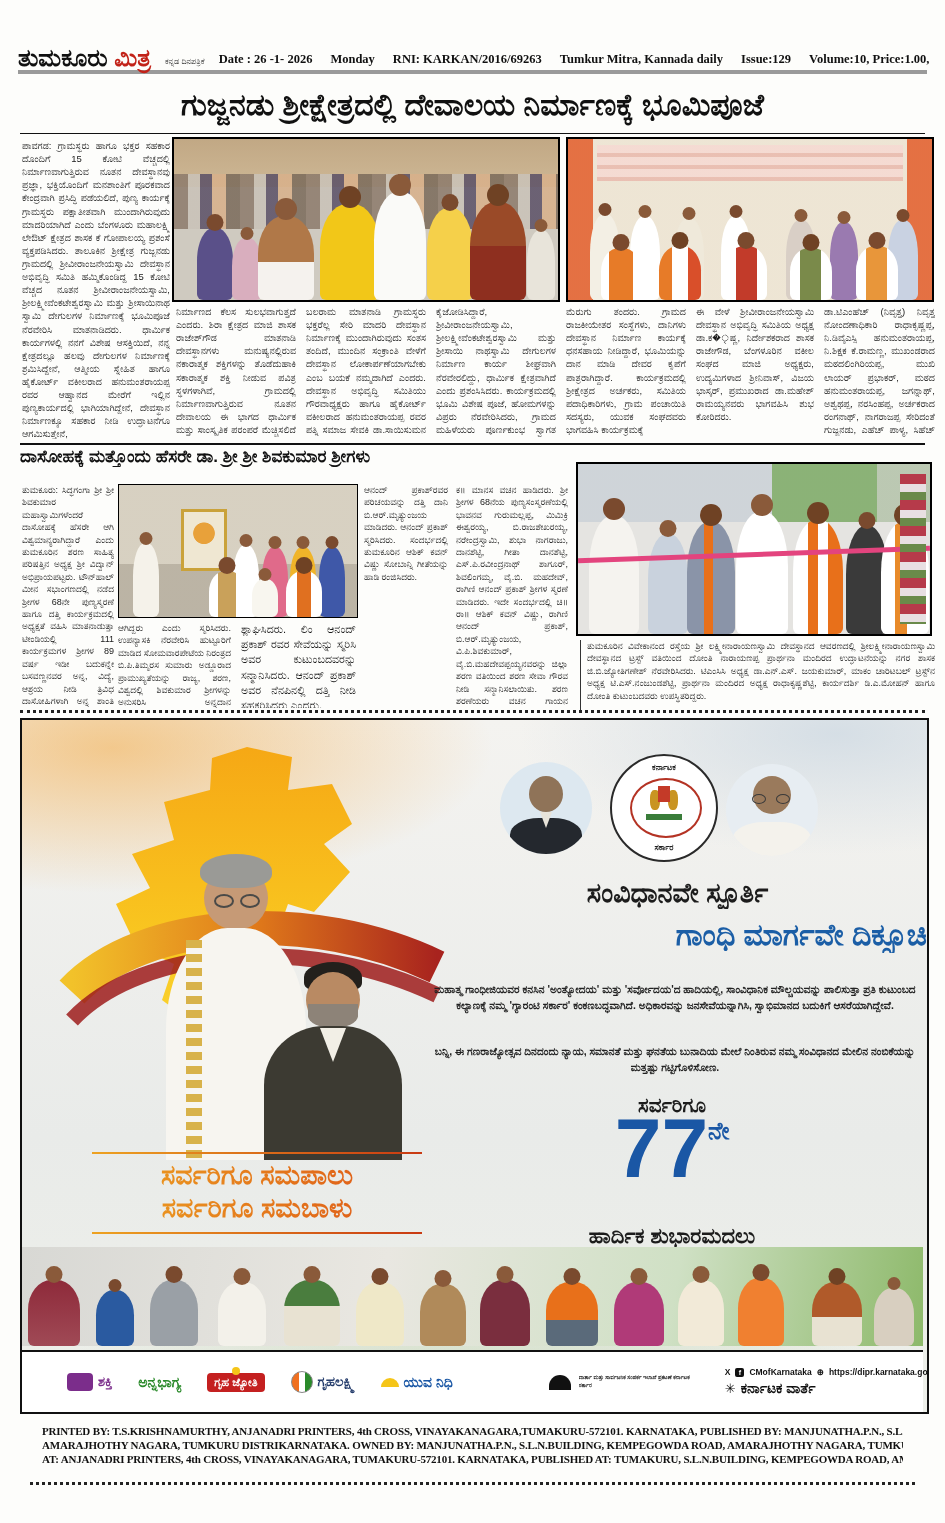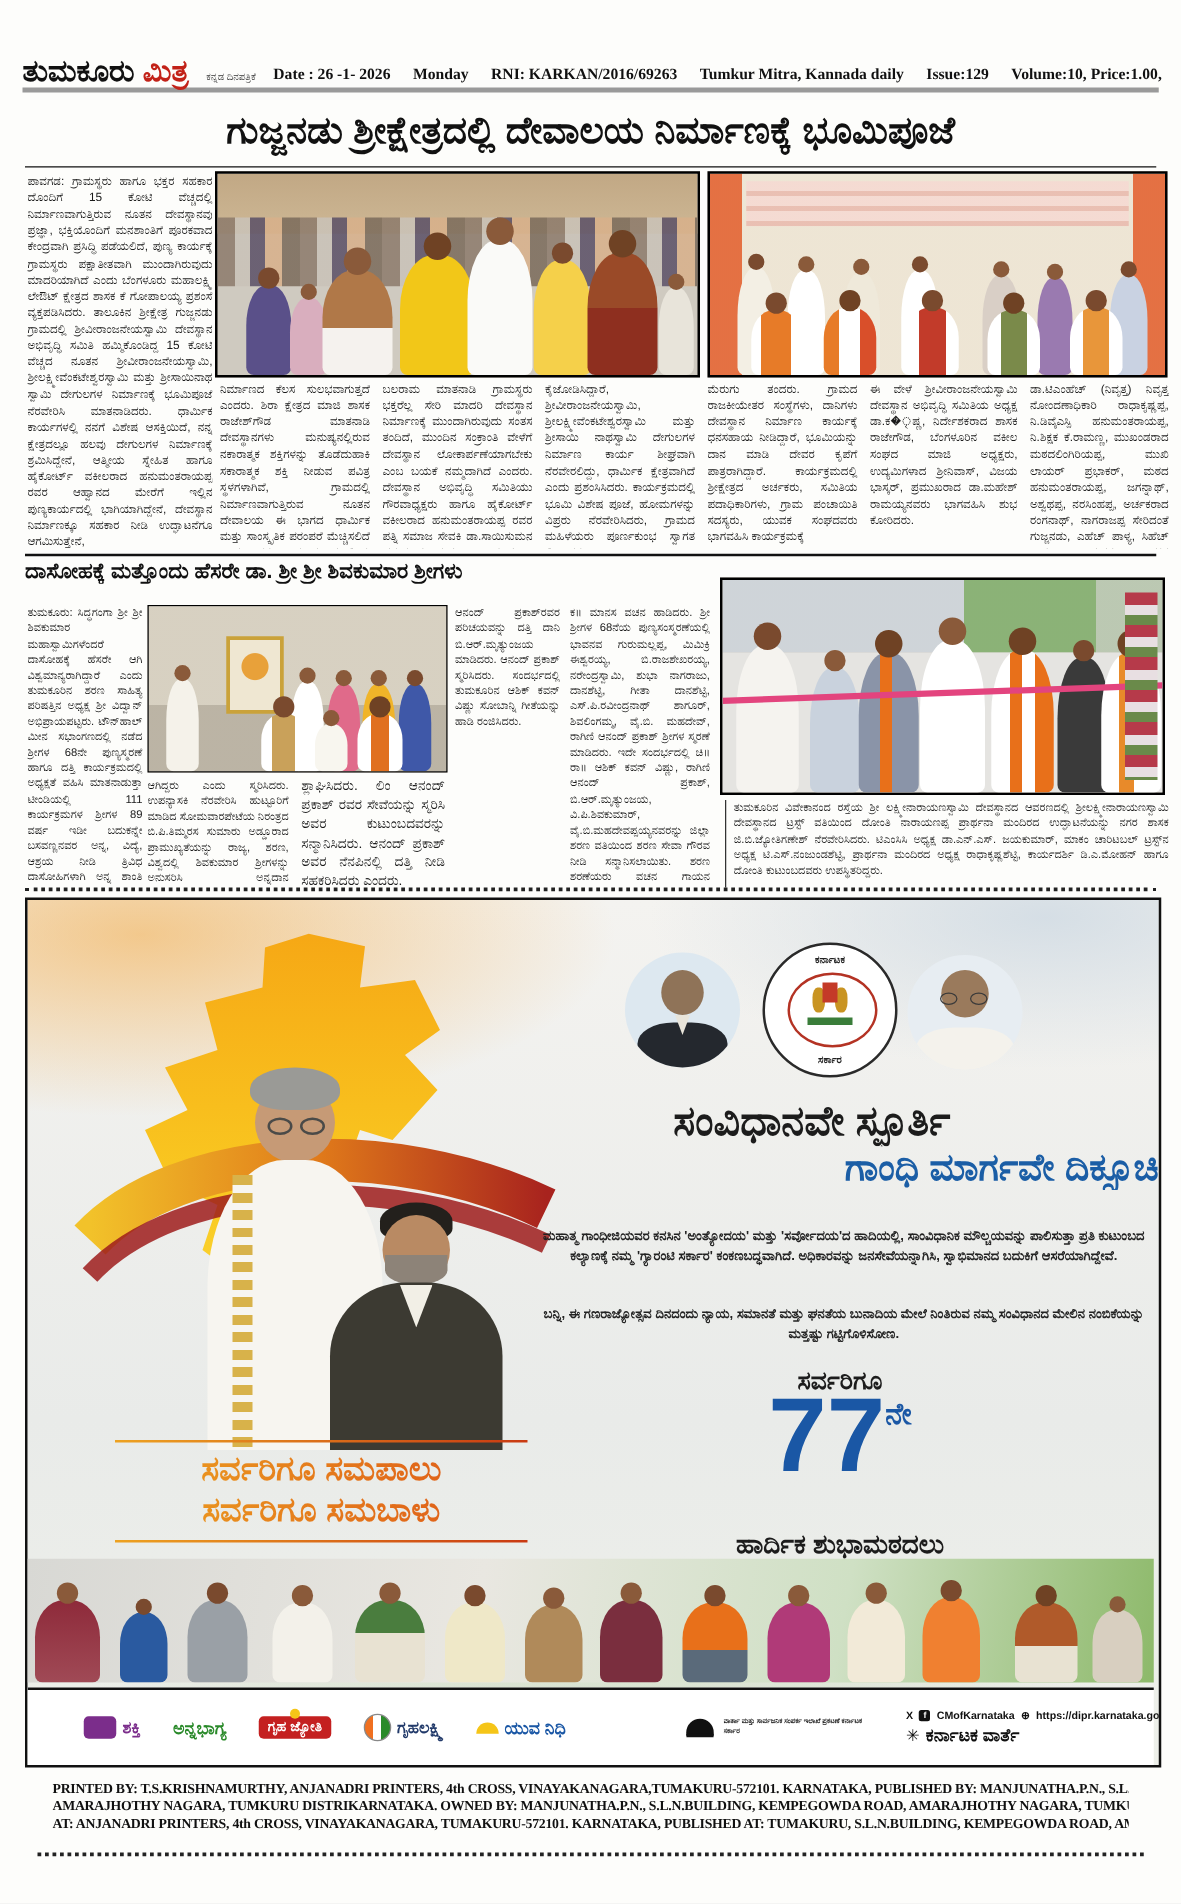--- a/index.html
+++ b/index.html
@@ -36,21 +36,21 @@
   #ad{left:20px;top:718px;width:905px;height:692px;border:2px solid #111;
       background:
         radial-gradient(60% 30% at 10% 4%,rgba(242,166,60,.55),rgba(242,166,60,0) 70%),
         radial-gradient(50% 25% at 90% 2%,rgba(210,220,228,.9),rgba(210,220,228,0) 70%),
         radial-gradient(70% 30% at 50% 100%,rgba(140,180,110,.35),rgba(140,180,110,0) 70%),
         linear-gradient(180deg,#f4f3f0,#e9ebe9 60%,#eef0ea);
       overflow:hidden;}
   .portrait{position:absolute;border-radius:50%;overflow:hidden;}
   .portrait .pbody{position:absolute;left:50%;transform:translateX(-50%);bottom:-6px;border-radius:40% 40% 0 0;}
   .portrait .phead{position:absolute;left:50%;transform:translateX(-50%);border-radius:50%;}
-  #ad-h1{left:380px;top:158px;width:495px;text-align:center;font-size:33px;font-weight:bold;color:#1c1c1c;white-space:nowrap;overflow:hidden;}
+  #ad-h1{left:408px;top:158px;width:495px;text-align:center;font-size:27px;font-weight:bold;color:#1c1c1c;white-space:nowrap;overflow:hidden;}
   #ad-h2{left:390px;top:198px;width:515px;text-align:right;font-size:30px;font-weight:bold;color:#1b5ea6;white-space:nowrap;overflow:hidden;}
   .ad-para{left:408px;width:490px;text-align:center;font-size:10.5px;font-weight:bold;line-height:1.5;color:#222;}
   .grad-text{background:linear-gradient(90deg,#eda221,#dd5417);-webkit-background-clip:text;background-clip:text;color:transparent;}
   .grad-bar{height:2px;background:linear-gradient(90deg,#eda221,#c93a12);}
   
   .hd{position:absolute;border-radius:50%;}
   .bd{position:absolute;border-radius:44% 44% 0 0;}
   
   #logobar{left:0;bottom:0;width:901px;height:62px;background:#fff;border-top:2px solid #111;
            display:flex;align-items:center;padding:0 0 0 45px;box-sizing:border-box;gap:26px;}
@@ -222,21 +222,21 @@
 
     <div class="abs" id="ad-h1">ಸಂವಿಧಾನವೇ ಸ್ಫೂರ್ತಿ</div>
     <div class="abs" id="ad-h2">ಗಾಂಧಿ ಮಾರ್ಗವೇ ದಿಕ್ಸೂಚಿ</div>
     <div class="abs ad-para" style="top:262px;">ಮಹಾತ್ಮ ಗಾಂಧೀಜಿಯವರ ಕನಸಿನ 'ಅಂತ್ಯೋದಯ' ಮತ್ತು 'ಸರ್ವೋದಯ'ದ ಹಾದಿಯಲ್ಲಿ, ಸಾಂವಿಧಾನಿಕ ಮೌಲ್ಚಯವನ್ನು ಪಾಲಿಸುತ್ತಾ ಪ್ರತಿ ಕುಟುಂಬದ ಕಲ್ಯಾಣಕ್ಕೆ ನಮ್ಮ 'ಗ್ಯಾರಂಟಿ ಸರ್ಕಾರ' ಕಂಕಣಬದ್ಧವಾಗಿದೆ. ಅಧಿಕಾರವನ್ನು ಜನಸೇವೆಯನ್ನಾಗಿಸಿ, ಸ್ವಾಭಿಮಾನದ ಬದುಕಿಗೆ ಆಸರೆಯಾಗಿದ್ದೇವೆ.</div>
     <div class="abs" style="left:500px;top:374px;width:300px;text-align:center;font-size:20px;font-weight:bold;color:#1c1c1c;">ಸರ್ವರಿಗೂ</div>
 
     <div class="abs ad-para" style="top:324px;">ಬನ್ನಿ, ಈ ಗಣರಾಜ್ಯೋತ್ಸವ ದಿನದಂದು ನ್ಯಾಯ, ಸಮಾನತೆ ಮತ್ತು ಘನತೆಯ ಬುನಾದಿಯ ಮೇಲೆ ನಿಂತಿರುವ ನಮ್ಮ ಸಂವಿಧಾನದ ಮೇಲಿನ ನಂಬಿಕೆಯನ್ನು ಮತ್ತಷ್ಟು ಗಟ್ಟಿಗೊಳಿಸೋಣ.</div>
     <div class="abs" style="left:430px;top:386px;width:440px;text-align:center;">
       <span style="font-size:84px;font-weight:800;color:#1a57a5;line-height:1;">77</span><span style="font-size:24px;font-weight:bold;color:#1a57a5;vertical-align:38px;">ನೇ</span>
     </div>
-    <div class="abs" style="left:470px;top:504px;width:360px;text-align:center;font-size:21px;font-weight:bold;color:#1c1c1c;white-space:nowrap;">ಹಾರ್ದಿಕ ಶುಭಾಮಠದಲು</div>
+    <div class="abs" style="left:470px;top:504px;width:360px;text-align:center;font-size:21px;font-weight:bold;color:#1c1c1c;white-space:nowrap;">ಹಾರ್ದಿಕ ಶುಭಾರಮದಲು</div>
 
     <div class="abs" style="left:70px;top:432px;width:330px;text-align:center;">
       <div class="grad-bar"></div>
       <div class="grad-text" style="font-size:27px;font-weight:800;margin:6px 0 2px;white-space:nowrap;overflow:hidden;">ಸರ್ವರಿಗೂ ಸಮಪಾಲು</div>
       <div class="grad-text" style="font-size:27px;font-weight:800;margin:0 0 8px;white-space:nowrap;overflow:hidden;">ಸರ್ವರಿಗೂ ಸಮಬಾಳು</div>
       <div class="grad-bar"></div>
     </div>
 
     <div class="abs" style="left:0;top:527px;width:901px;height:99px;overflow:hidden;background:linear-gradient(100deg,#d8d8d4,#e9e7e1 40%,#cfe0c4 72%,#8db96a 100%);">
       <div class="fig fl" style="left:6px;width:52px;height:66px;--c:linear-gradient(180deg,#8e2a3a,#a04a56);--s:#8a5a3a;"></div>

